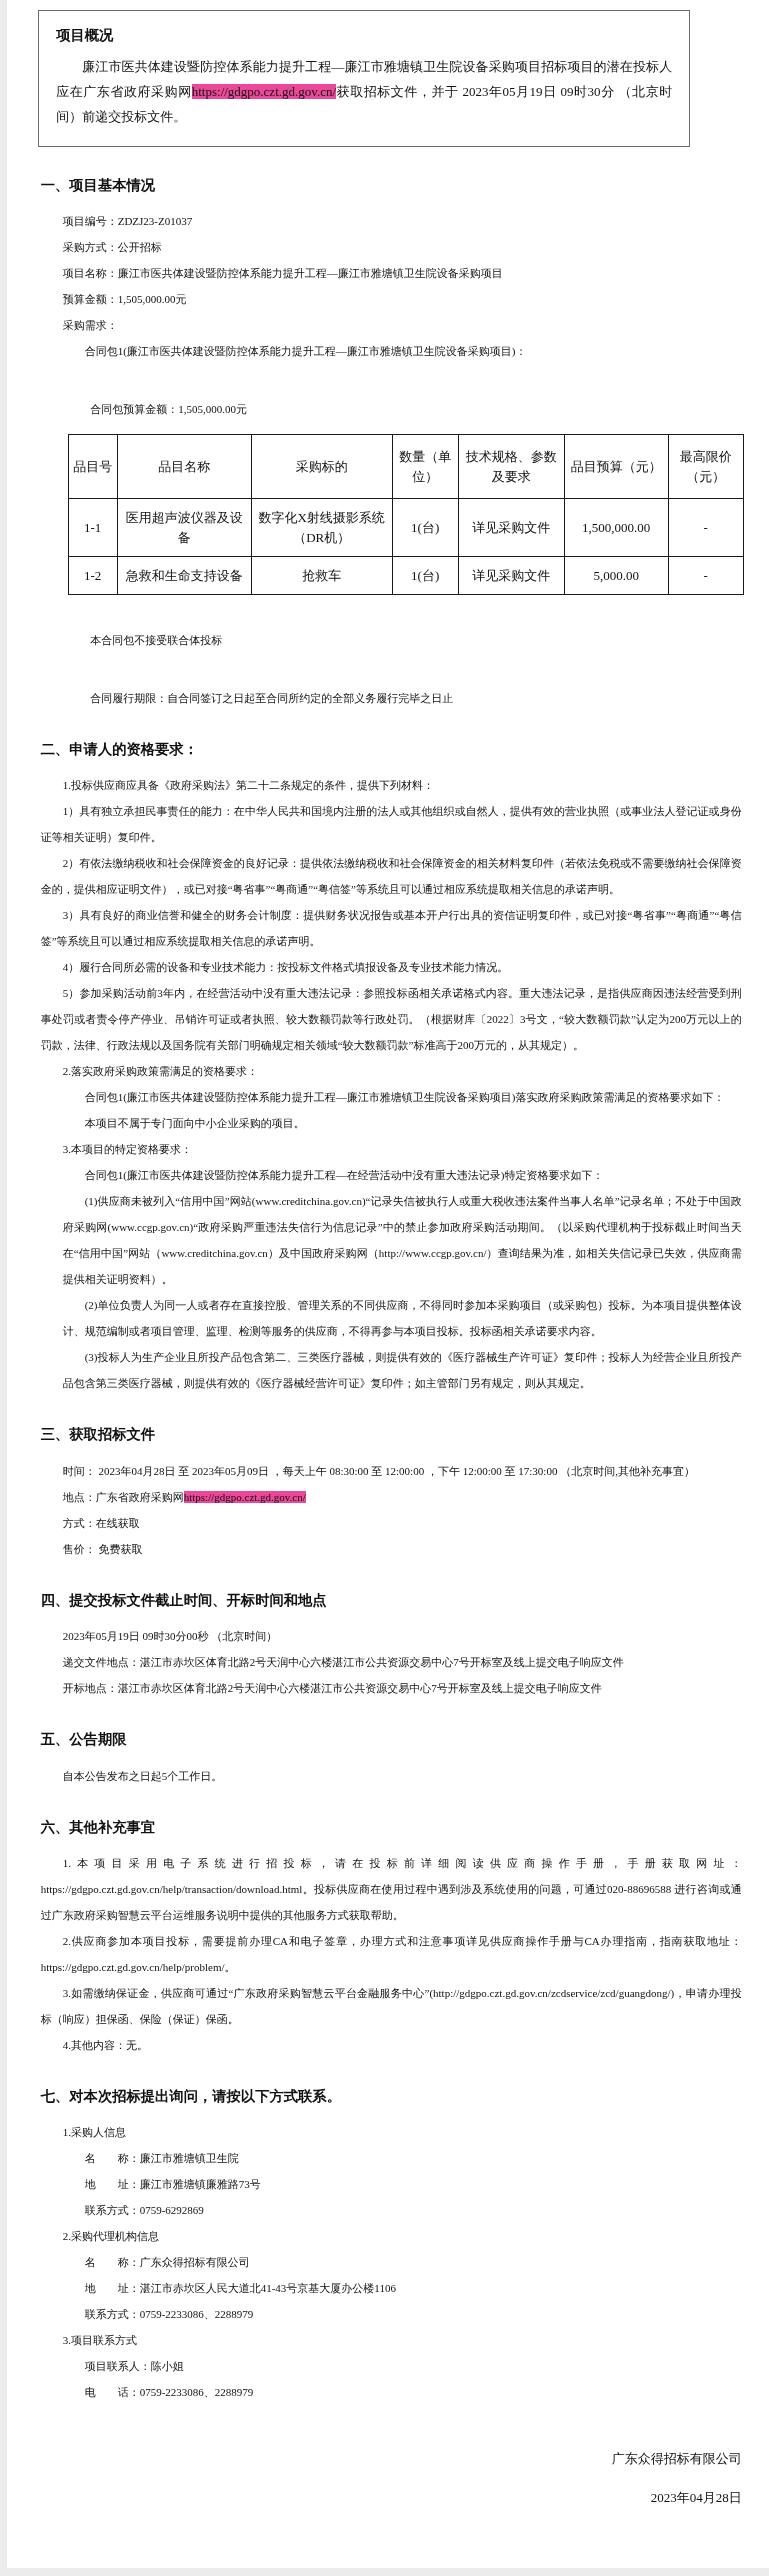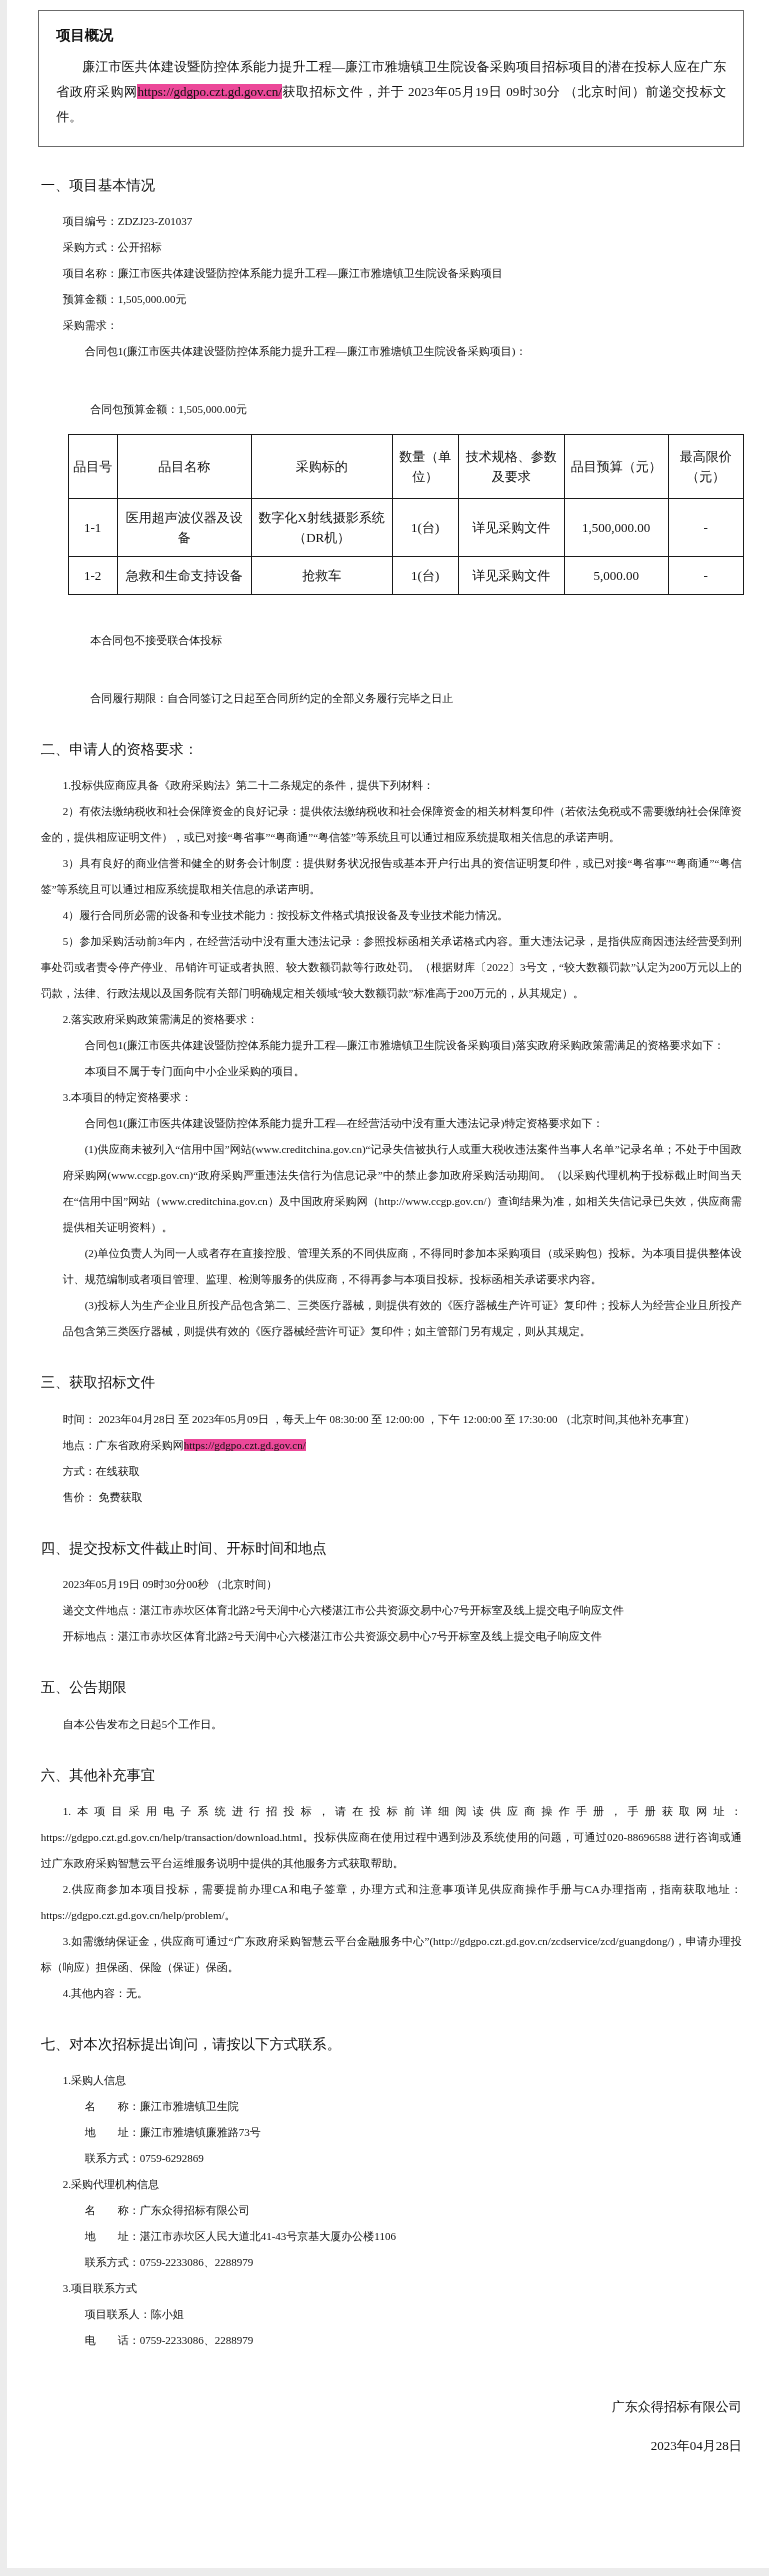--- a/index.html
+++ b/index.html
@@ -13,21 +13,21 @@
     width:762px;
     box-sizing:border-box;
     background:#ffffff;
     padding:8.4px 27px 50px 34px;
     min-height:2568px;
   }
   
   .overview-box{
     border:0.8px solid #6b6b6b;
     margin:1.7px 0 0 -2.5px;
-    width:706px;
+    width:652px;
     box-sizing:border-box;
     padding:11.8px 17px 17px 17px;
   }
   .overview-title{
     font-size:14.3px;
     font-weight:bold;
     margin:3.4px 0 8.4px 0;
   }
   .overview-text{
     margin:0;
@@ -35,21 +35,21 @@
     line-height:25px;
     text-indent:2em;
     text-align:justify;
   }
   .hl{
     background:#ec4899;
   }
   
   .sec-heading{
     font-size:14.3px;
-    font-weight:normal;
+    font-weight:bold;
     margin:29px 0 13.4px 0;
   }
   p.line{
     margin:0;
     font-size:11px;
     line-height:26px;
     text-indent:2em;
     text-align:justify;
   }
   p.ind2{
@@ -153,20 +153,21 @@
     </tbody>
       </table>
 
     <p class="line ind25">本合同包不接受联合体投标</p>
     <p class="line ind25">合同履行期限：自合同签订之日起至合同所约定的全部义务履行完毕之日止</p>
   </div>
 
   <div>
     <div class="sec-heading">二、申请人的资格要求：</div>
     <p class="line">1.投标供应商应具备《政府采购法》第二十二条规定的条件，提供下列材料：</p>
+    <p class="line">1）具有独立承担民事责任的能力：在中华人民共和国境内注册的法人或其他组织或自然人，提供有效的营业执照（或事业法人登记证或身份证等相关证明）复印件。</p>
     <p class="line">2）有依法缴纳税收和社会保障资金的良好记录：提供依法缴纳税收和社会保障资金的相关材料复印件（若依法免税或不需要缴纳社会保障资金的，提供相应证明文件），或已对接“粤省事”“粤商通”“粤信签”等系统且可以通过相应系统提取相关信息的承诺声明。</p>
     <p class="line">3）具有良好的商业信誉和健全的财务会计制度：提供财务状况报告或基本开户行出具的资信证明复印件，或已对接“粤省事”“粤商通”“粤信签”等系统且可以通过相应系统提取相关信息的承诺声明。</p>
     <p class="line">4）履行合同所必需的设备和专业技术能力：按投标文件格式填报设备及专业技术能力情况。</p>
     <p class="line">5）参加采购活动前3年内，在经营活动中没有重大违法记录：参照投标函相关承诺格式内容。重大违法记录，是指供应商因违法经营受到刑事处罚或者责令停产停业、吊销许可证或者执照、较大数额罚款等行政处罚。（根据财库〔2022〕3号文，“较大数额罚款”认定为200万元以上的罚款，法律、行政法规以及国务院有关部门明确规定相关领域“较大数额罚款”标准高于200万元的，从其规定）。</p>
     <p class="line">2.落实政府采购政策需满足的资格要求：</p>
     <p class="line ind2">合同包1(廉江市医共体建设暨防控体系能力提升工程—廉江市雅塘镇卫生院设备采购项目)落实政府采购政策需满足的资格要求如下：</p>
     <p class="line ind2">本项目不属于专门面向中小企业采购的项目。</p>
     <p class="line">3.本项目的特定资格要求：</p>
     <p class="line ind2">合同包1(廉江市医共体建设暨防控体系能力提升工程—在经营活动中没有重大违法记录)特定资格要求如下：</p>
     <p class="line ind2">(1)供应商未被列入“信用中国”网站(www.creditchina.gov.cn)“记录失信被执行人或重大税收违法案件当事人名单”记录名单；不处于中国政府采购网(www.ccgp.gov.cn)“政府采购严重违法失信行为信息记录”中的禁止参加政府采购活动期间。（以采购代理机构于投标截止时间当天在“信用中国”网站（www.creditchina.gov.cn）及中国政府采购网（http://www.ccgp.gov.cn/）查询结果为准，如相关失信记录已失效，供应商需提供相关证明资料）。</p>

